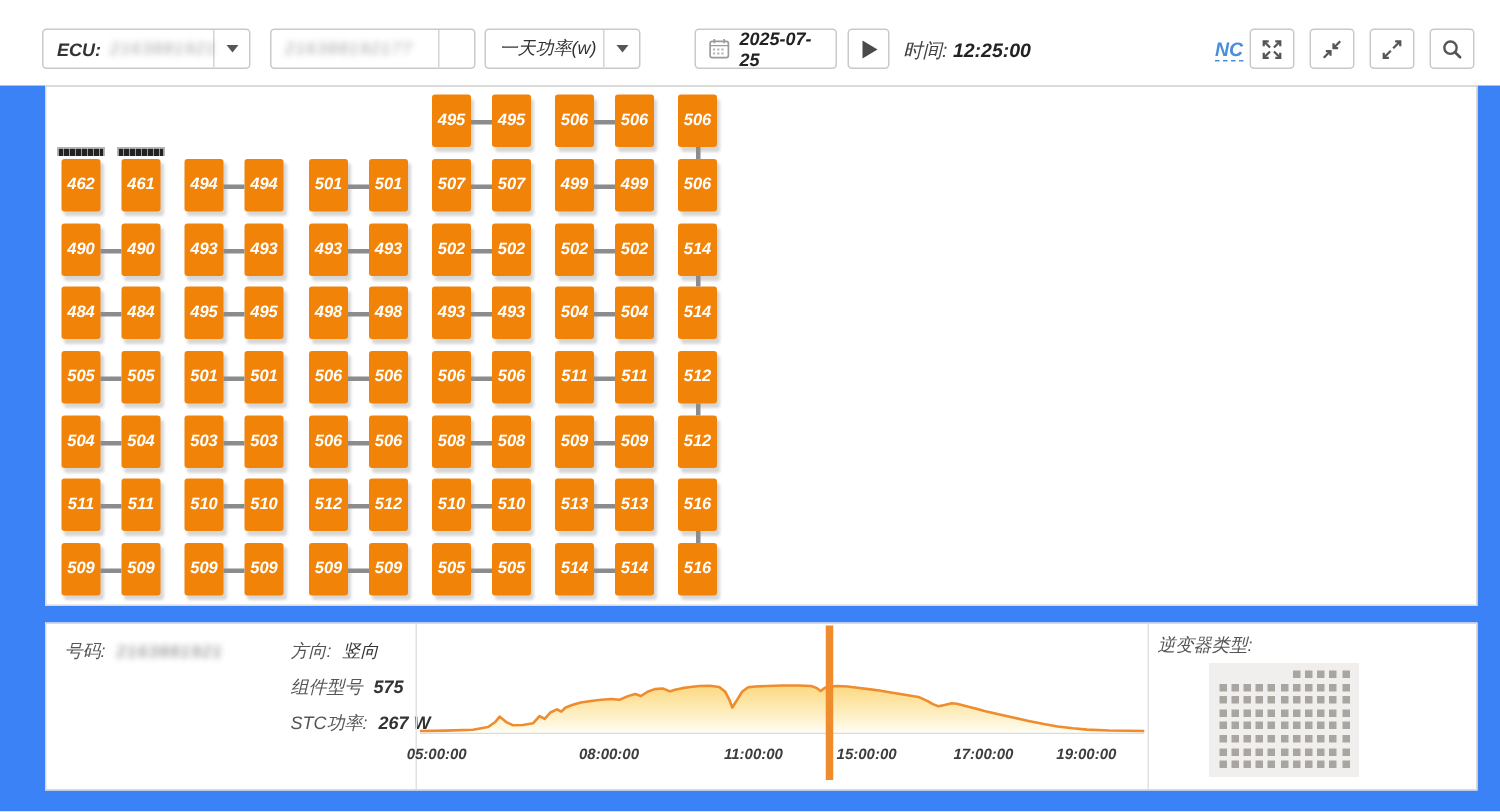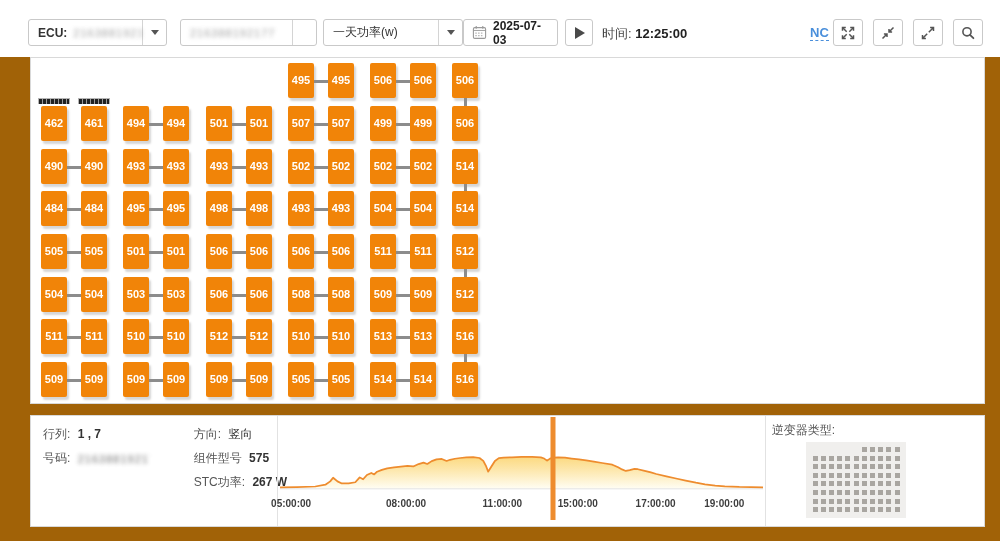--- a/index.html
+++ b/index.html
@@ -1,18 +1,18 @@
 <!DOCTYPE html>
 <html><head>
 <meta charset="utf-8">
 <style>
   * { margin:0; padding:0; box-sizing:border-box; }
   html,body { width:1000px; height:541px; background:#fff; overflow:hidden;
     font-family:"Liberation Sans","DejaVu Sans",sans-serif; }
-  .page { position:relative; width:1000px; height:541px; background:#a16207; }
+  .page { position:relative; width:1000px; height:541px; background:#3b82f6;font-style:italic; }
 
   
   .toolbar { position:absolute; left:0; top:0; width:1000px; height:57px; background:#fff; }
   .field { position:absolute; top:19px; height:27px; border:1px solid #c9c9c9; border-radius:3px;
     background:#fff; display:flex; align-items:center; font-size:12px; color:#333; overflow:hidden; }
   .field .lbl { font-weight:bold; margin-left:9px; white-space:nowrap; }
   .blurred { filter:blur(2.3px); opacity:.7; color:#777; font-size:11px; letter-spacing:1px; white-space:nowrap; }
   .field .pad { margin-left:6px; flex:1 1 auto; overflow:hidden; }
   .field .sep { width:1px; align-self:stretch; background:#d4d4d4; margin-left:auto; }
   .caretzone { width:23px; display:flex; align-items:center; justify-content:center; flex:0 0 auto; }
@@ -81,40 +81,40 @@
           <i class="caret"></i>
         </span>
     </div>
 
     <div class="field" style="left:180px;width:137px;">
       <span class="pad blurred" style="margin-left:9px;">216388192177</span>
       <span class="sep"></span>
       <span class="caretzone"></span>
     </div>
 
-    <div class="field" style="left:323px;width:140px;align-items:center;">
+    <div class="field" style="left:323px;width:104px;align-items:center;">
       <span class="pad" style="margin-left:9px;">一天功率(w)</span>
       <span class="sep"></span>
       <span class="caretzone">
           <i class="caret"></i>
         </span>
     </div>
 
     <div class="field datefield" style="left:463px;width:95px;">
       <span style="display:flex;">
         <svg width="15" height="15" viewBox="0 0 16 16">
           <rect x="1.5" y="2.8" width="13" height="11.5" rx="1.5" fill="none" stroke="#9a9a9a" stroke-width="1.2"></rect>
           <line x1="4.5" y1="1" x2="4.5" y2="4" stroke="#9a9a9a" stroke-width="1.2"></line>
           <line x1="11.5" y1="1" x2="11.5" y2="4" stroke="#9a9a9a" stroke-width="1.2"></line>
           <line x1="1.5" y1="5.8" x2="14.5" y2="5.8" stroke="#9a9a9a" stroke-width="1"></line>
           <line x1="3.5" y1="8.6" x2="12.5" y2="8.6" stroke="#b5b5b5" stroke-width="1.4" stroke-dasharray="1.6 1.4"></line>
           <line x1="3.5" y1="11.4" x2="12.5" y2="11.4" stroke="#b5b5b5" stroke-width="1.4" stroke-dasharray="1.6 1.4"></line>
         </svg>
       </span>
-      <span>2025-07-03</span>
+      <span>2025-07-25</span>
     </div>
 
     <div class="btn" style="left:565px;width:28px;">
       <i class="play-tri"></i>
     </div>
 
     <div class="timetext">
       <span>时间:</span>
       <b>12:25:00</b>
     </div>
@@ -277,24 +277,20 @@
       <div class="vlink" style="left: 433px; top: 211px; height: 8px;"></div>
       <div class="vlink" style="left: 433px; top: 296px; height: 8px;"></div>
     </div>
 
   <div class="bottom-box">
 
     <div class="details">
       <div class="dt-cols">
         <div class="dt-col1">
           <div class="dt-row">
-            <span>行列:</span>
-            <span class="dv bold">1 , 7</span>
-          </div>
-          <div class="dt-row">
             <span>号码:</span>
             <span class="dv blurred">216388192177</span>
           </div>
         </div>
         <div class="dt-col2">
           <div class="dt-row">
             <span>方向:</span>
             <span class="dv">竖向</span>
           </div>
           <div class="dt-row">

